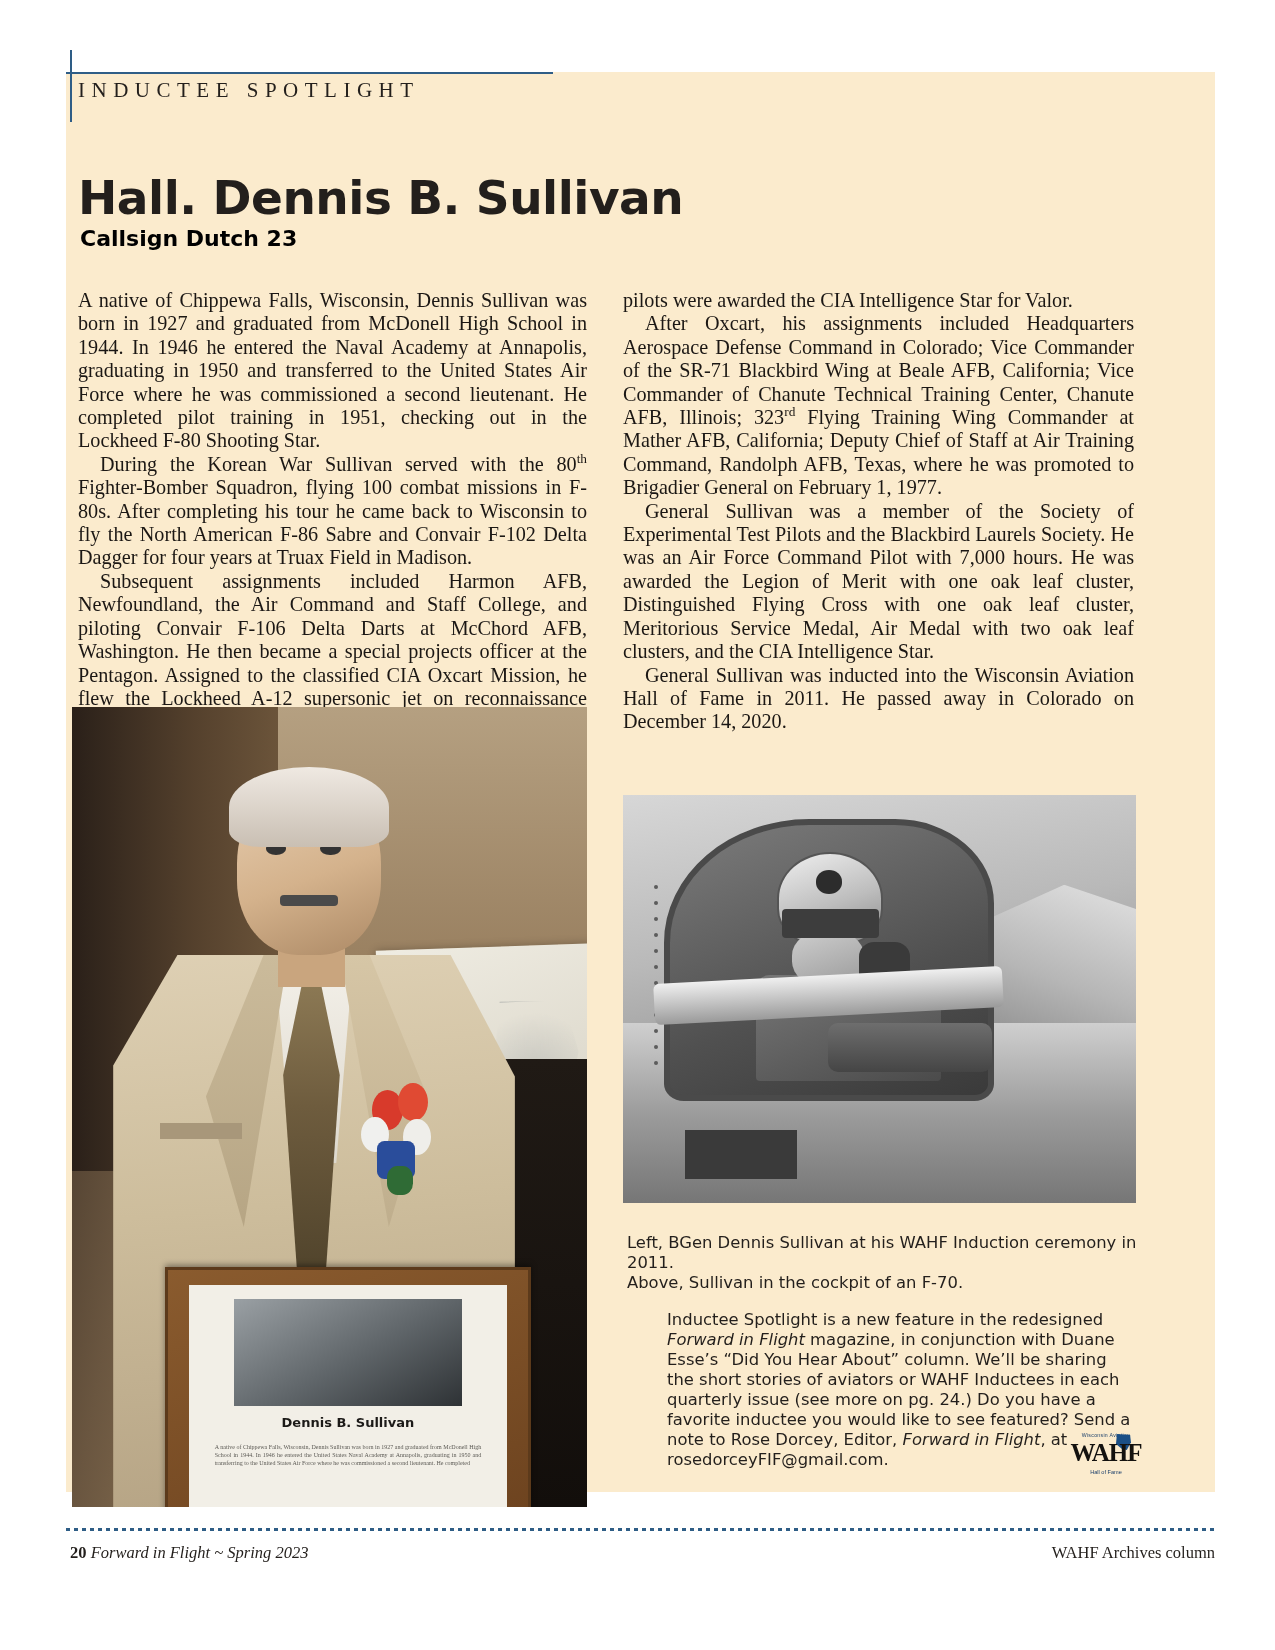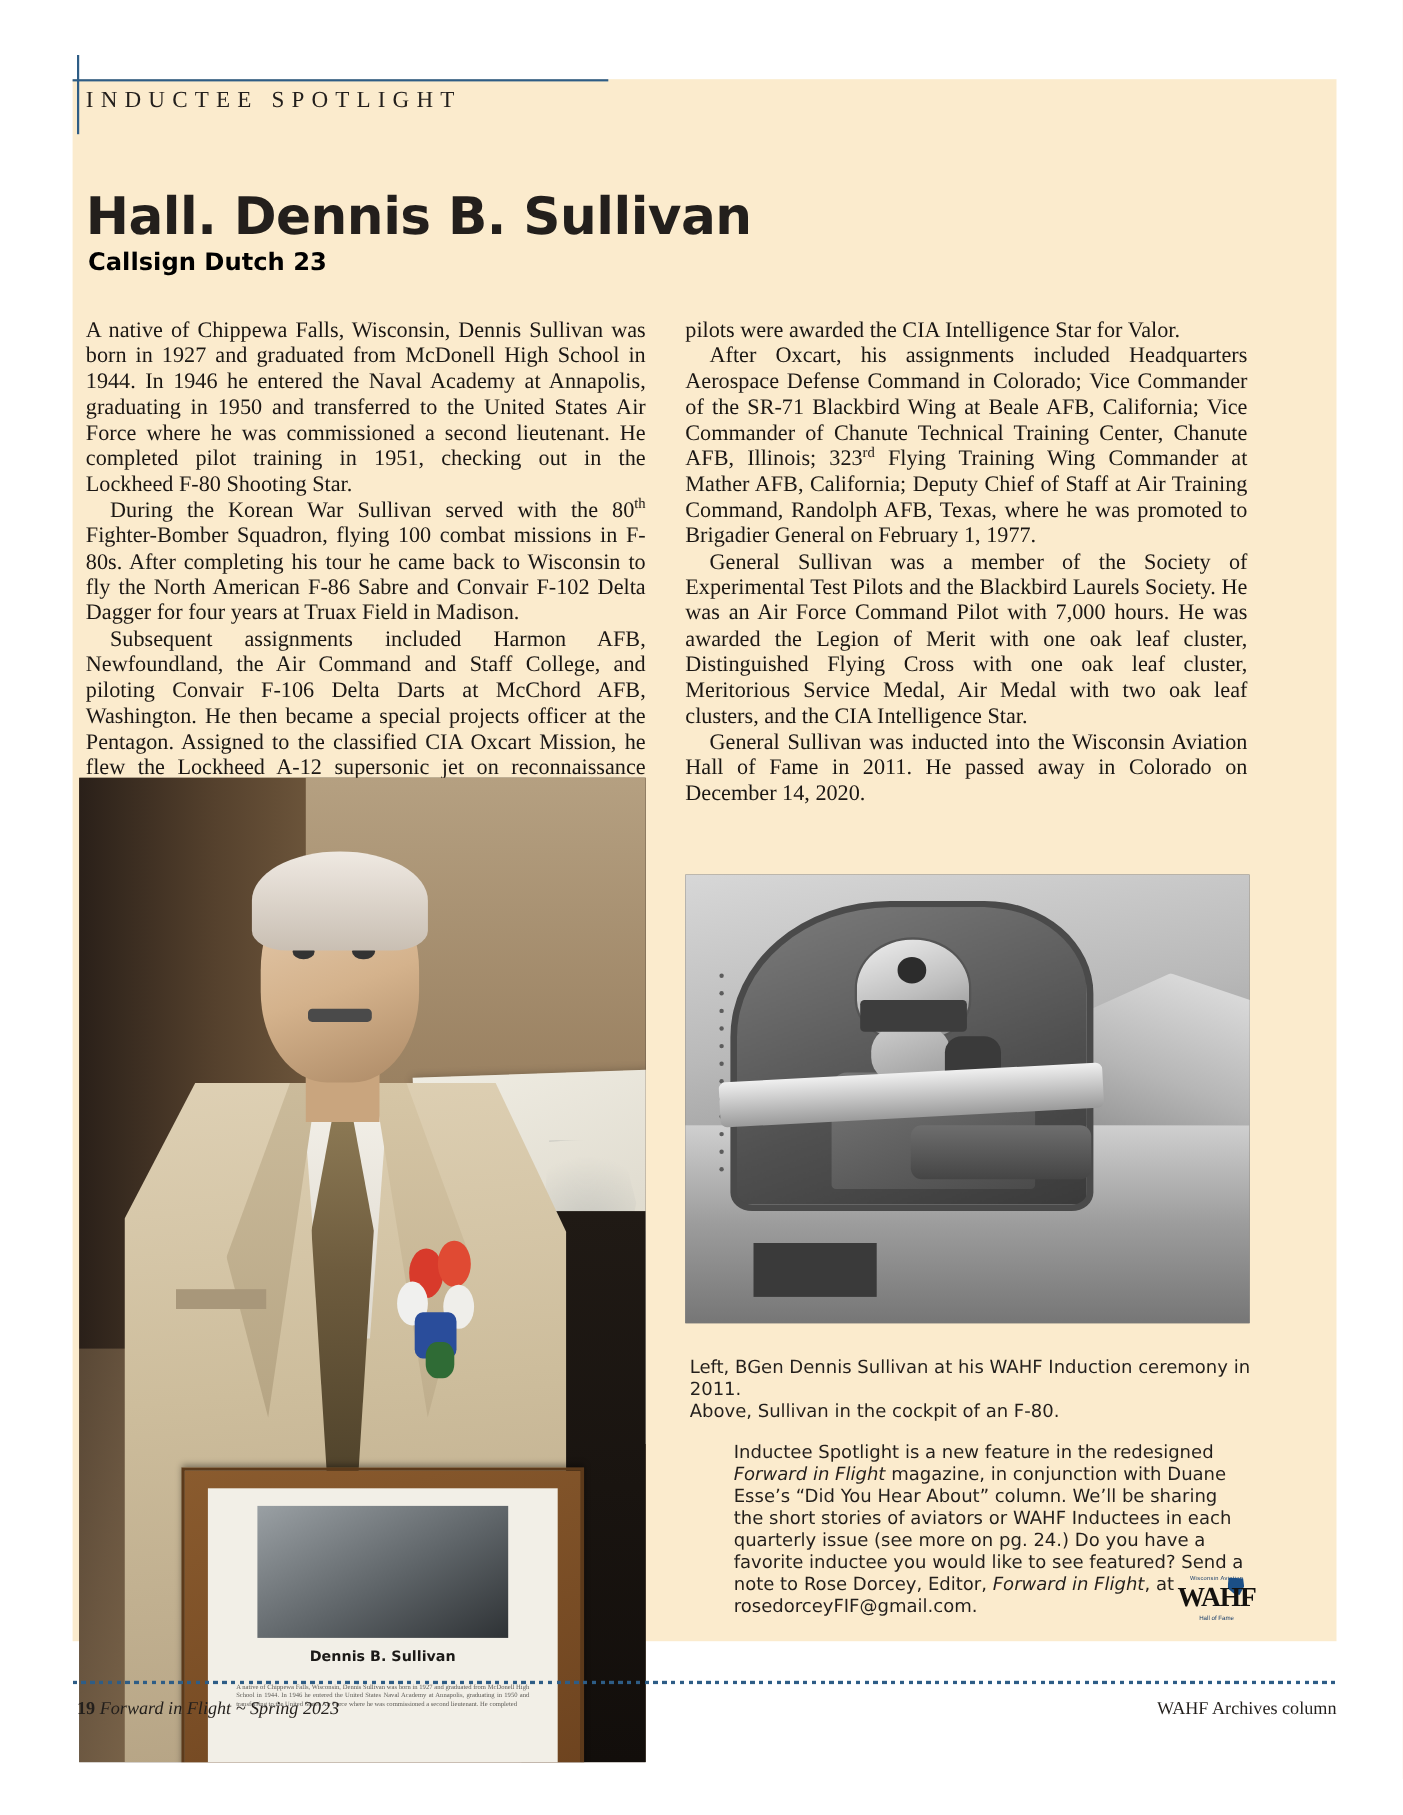--- a/index.html
+++ b/index.html
@@ -98,21 +98,21 @@
 
   
   .photo {
     position: absolute;
     overflow: hidden;
   }
   .photo-left {
     left: 72px;
     top: 707px;
     width: 515px;
-    height: 895px;
+    height: 800px;
     background: #4a3c2d;
   }
   .photo-right {
     left: 623px;
     top: 795px;
     width: 513px;
     height: 408px;
     background: #6f6f6f;
   }
 
@@ -492,28 +492,28 @@
     </div>
     <div class="pr-face"></div>
     <div class="pr-visor"></div>
     <div class="pr-mask"></div>
     <div class="pr-rim"></div>
     <div class="pr-panel"></div>
   </div>
 
   <div class="caption">
     <p>Left, BGen Dennis Sullivan at his WAHF Induction ceremony in 2011.</p>
-    <p>Above, Sullivan in the cockpit of an F-80.</p>
+    <p>Above, Sullivan in the cockpit of an F-70.</p>
     <p class="blurb"><span>Inductee Spotlight is a new feature in the redesigned </span><em>Forward in Flight</em><span> magazine, in conjunction with Duane Esse’s “Did You Hear About” column. We’ll be sharing the short stories of aviators or WAHF Inductees in each quarterly issue (see more on pg. 24.) Do you have a favorite inductee you would like to see featured? Send a note to Rose Dorcey, Editor, </span><em>Forward in Flight</em><span>, at rosedorceyFIF@gmail.com.</span></p>
   </div>
 
   <div class="wahf">
     <div class="wahf-top">Wisconsin Aviation</div>
     <div class="wahf-state"></div>
     <div class="wahf-main">WAHF</div>
     <div class="wahf-bot">Hall of Fame</div>
   </div>
 
   <div class="dots"></div>
-  <div class="foot-left"><b>19</b> <i>Forward in Flight ~ Spring 2023</i></div>
+  <div class="foot-left"><b>20</b> <i>Forward in Flight ~ Spring 2023</i></div>
   <div class="foot-right">WAHF Archives column</div>
 
 </div>
 
 </body></html>

